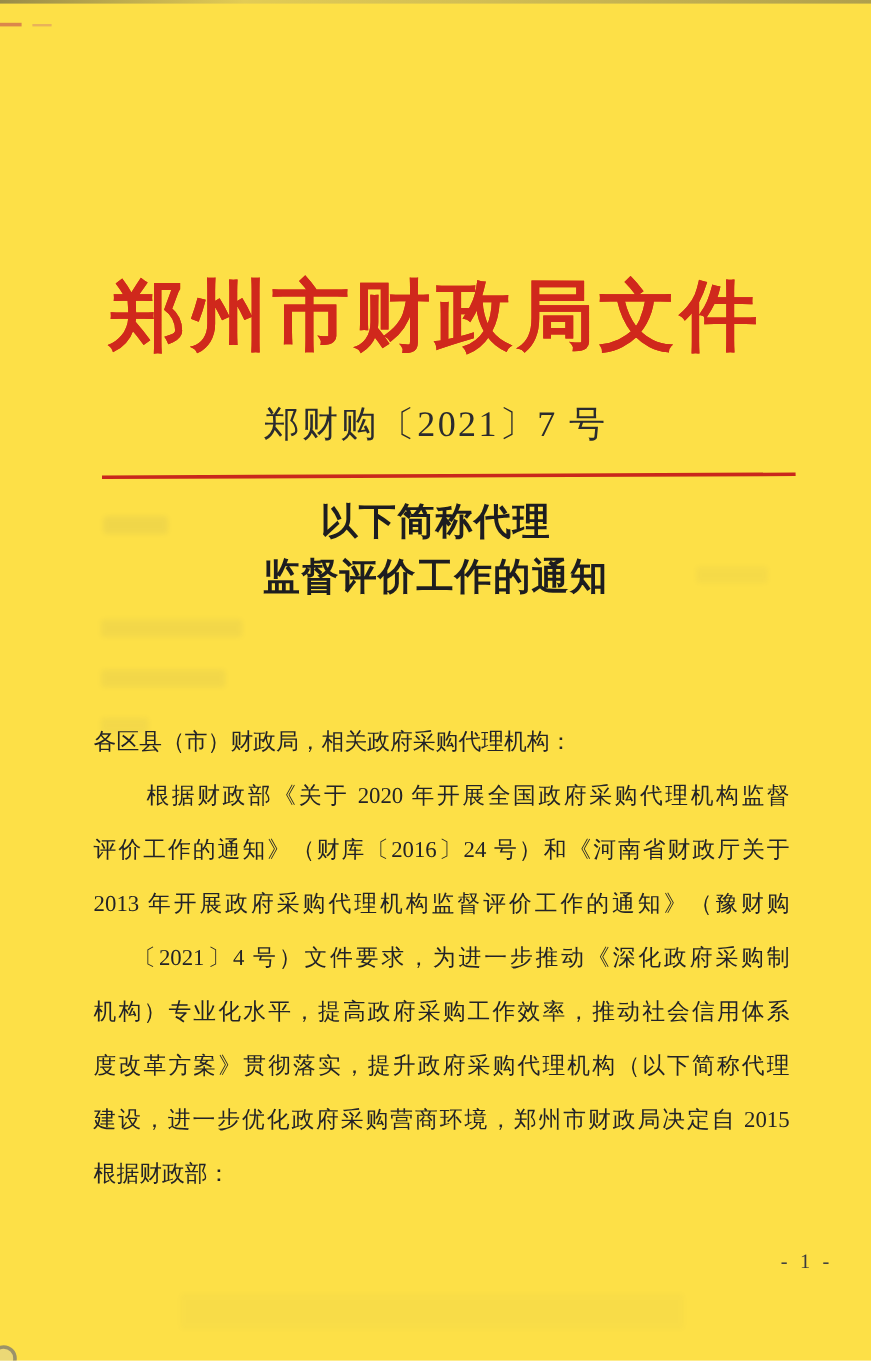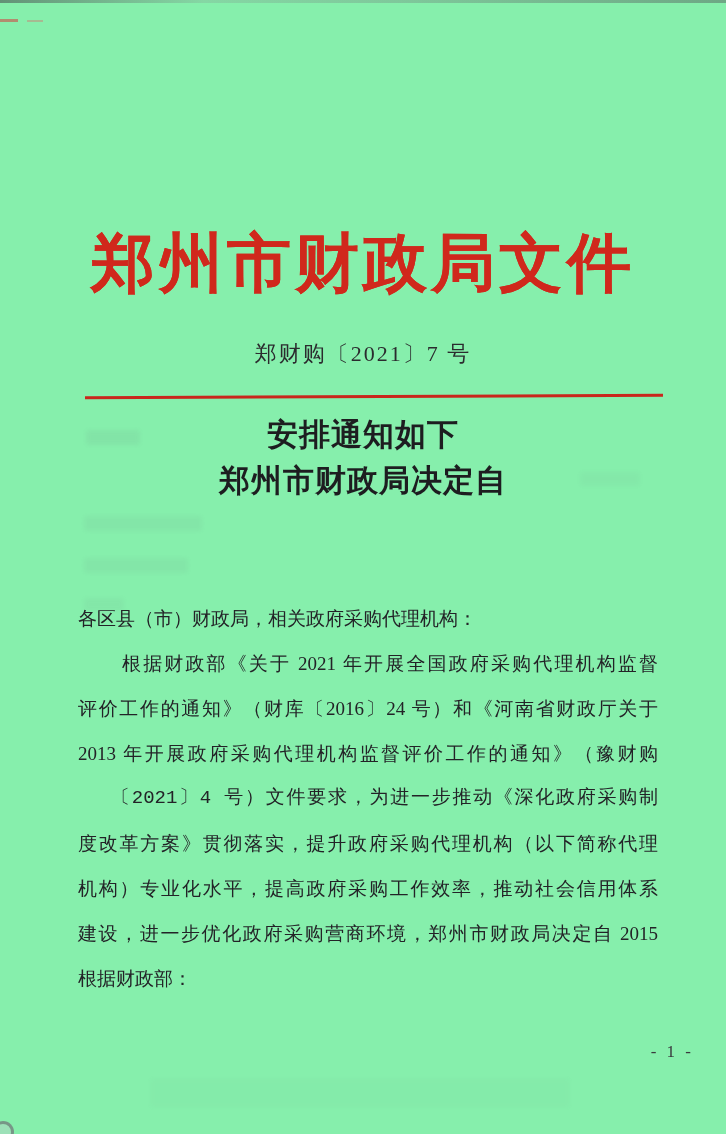--- a/index.html
+++ b/index.html
@@ -3,21 +3,21 @@
 <meta charset="utf-8">
 <style>
   * { margin: 0; padding: 0; box-sizing: border-box; }
   html, body { background: #ffffff; }
   body { font-family: "Liberation Serif", "DejaVu Serif", serif; }
 
   .page {
     position: relative;
     width: 726px;
     height: 1134px;
-    background: #86efac;
+    background: #fde047;
     overflow: hidden;
   }
 
   
   .scan-top-edge {
     position: absolute; top: 0; left: 0; width: 726px; height: 3px;
     background: linear-gradient(to right,
       rgba(70,70,75,.55), rgba(130,130,135,.22) 28%,
       rgba(110,110,115,.30) 55%, rgba(80,80,85,.45) 100%);
   }
@@ -51,21 +51,21 @@
     position: absolute; top: 218px; left: 0; width: 726px;
     text-align: center;
     font-size: 64px; font-weight: bold; line-height: 92px;
     letter-spacing: 4px;
     color: #d0281c;
     text-shadow: 0 0 .5px #d0281c;
   }
   .doc-number {
     position: absolute; top: 338px; left: 0; width: 726px;
     text-align: center;
-    font-size: 22px; line-height: 32px; letter-spacing: 2px;
+    font-size: 30px; line-height: 32px; letter-spacing: 2px;
     color: #2b2b2e;
   }
   .red-rule {
     position: absolute; top: 395px; left: 85px; width: 578px; height: 3px;
     background: #c9271c;
     transform: rotate(-0.25deg);
   }
 
   
   .doc-title {
@@ -84,21 +84,21 @@
   .bline {
     height: 45px; line-height: 45px;
     white-space: nowrap;
   }
   .bline.j {
     white-space: normal;
     text-align: justify;
     text-align-last: justify;
   }
   .bline.ind2 { padding-left: 44px; }
-  .bline.ind1 { padding-left: 33px; font-family: Liberation Mono, monospace; }
+  .bline.ind1 { padding-left: 33px; }
 
   .page-number {
     position: absolute; top: 1042px; right: 32px;
     font-size: 17px; letter-spacing: 3px; color: #3a3a3e;
   }
 </style>
 </head>
 <body>
 
 <div class="page">
@@ -114,31 +114,31 @@
   <div class="ghost g6"></div>
   <div class="corner-mark"></div>
 
   <div class="org-title">郑州市财政局文件</div>
 
   <div class="doc-number">郑财购〔2021〕7 号</div>
 
   <div class="red-rule"></div>
 
   <div class="doc-title">
-    <div>安排通知如下</div>
-    <div>郑州市财政局决定自</div>
+    <div>以下简称代理</div>
+    <div>监督评价工作的通知</div>
   </div>
 
   <div class="body-text">
     <div class="bline">各区县（市）财政局，相关政府采购代理机构：</div>
-    <div class="bline j ind2">根据财政部《关于 2021 年开展全国政府采购代理机构监督</div>
+    <div class="bline j ind2">根据财政部《关于 2020 年开展全国政府采购代理机构监督</div>
     <div class="bline j">评价工作的通知》（财库〔2016〕24 号）和《河南省财政厅关于</div>
     <div class="bline j">2013 年开展政府采购代理机构监督评价工作的通知》（豫财购</div>
     <div class="bline j ind1">〔2021〕4 号）文件要求，为进一步推动《深化政府采购制</div>
+    <div class="bline j">机构）专业化水平，提高政府采购工作效率，推动社会信用体系</div>
     <div class="bline j">度改革方案》贯彻落实，提升政府采购代理机构（以下简称代理</div>
-    <div class="bline j">机构）专业化水平，提高政府采购工作效率，推动社会信用体系</div>
     <div class="bline j">建设，进一步优化政府采购营商环境，郑州市财政局决定自 2015</div>
     <div class="bline">根据财政部：</div>
   </div>
 
   <div class="page-number">- 1 -</div>
 
 </div>
 
 </body></html>

